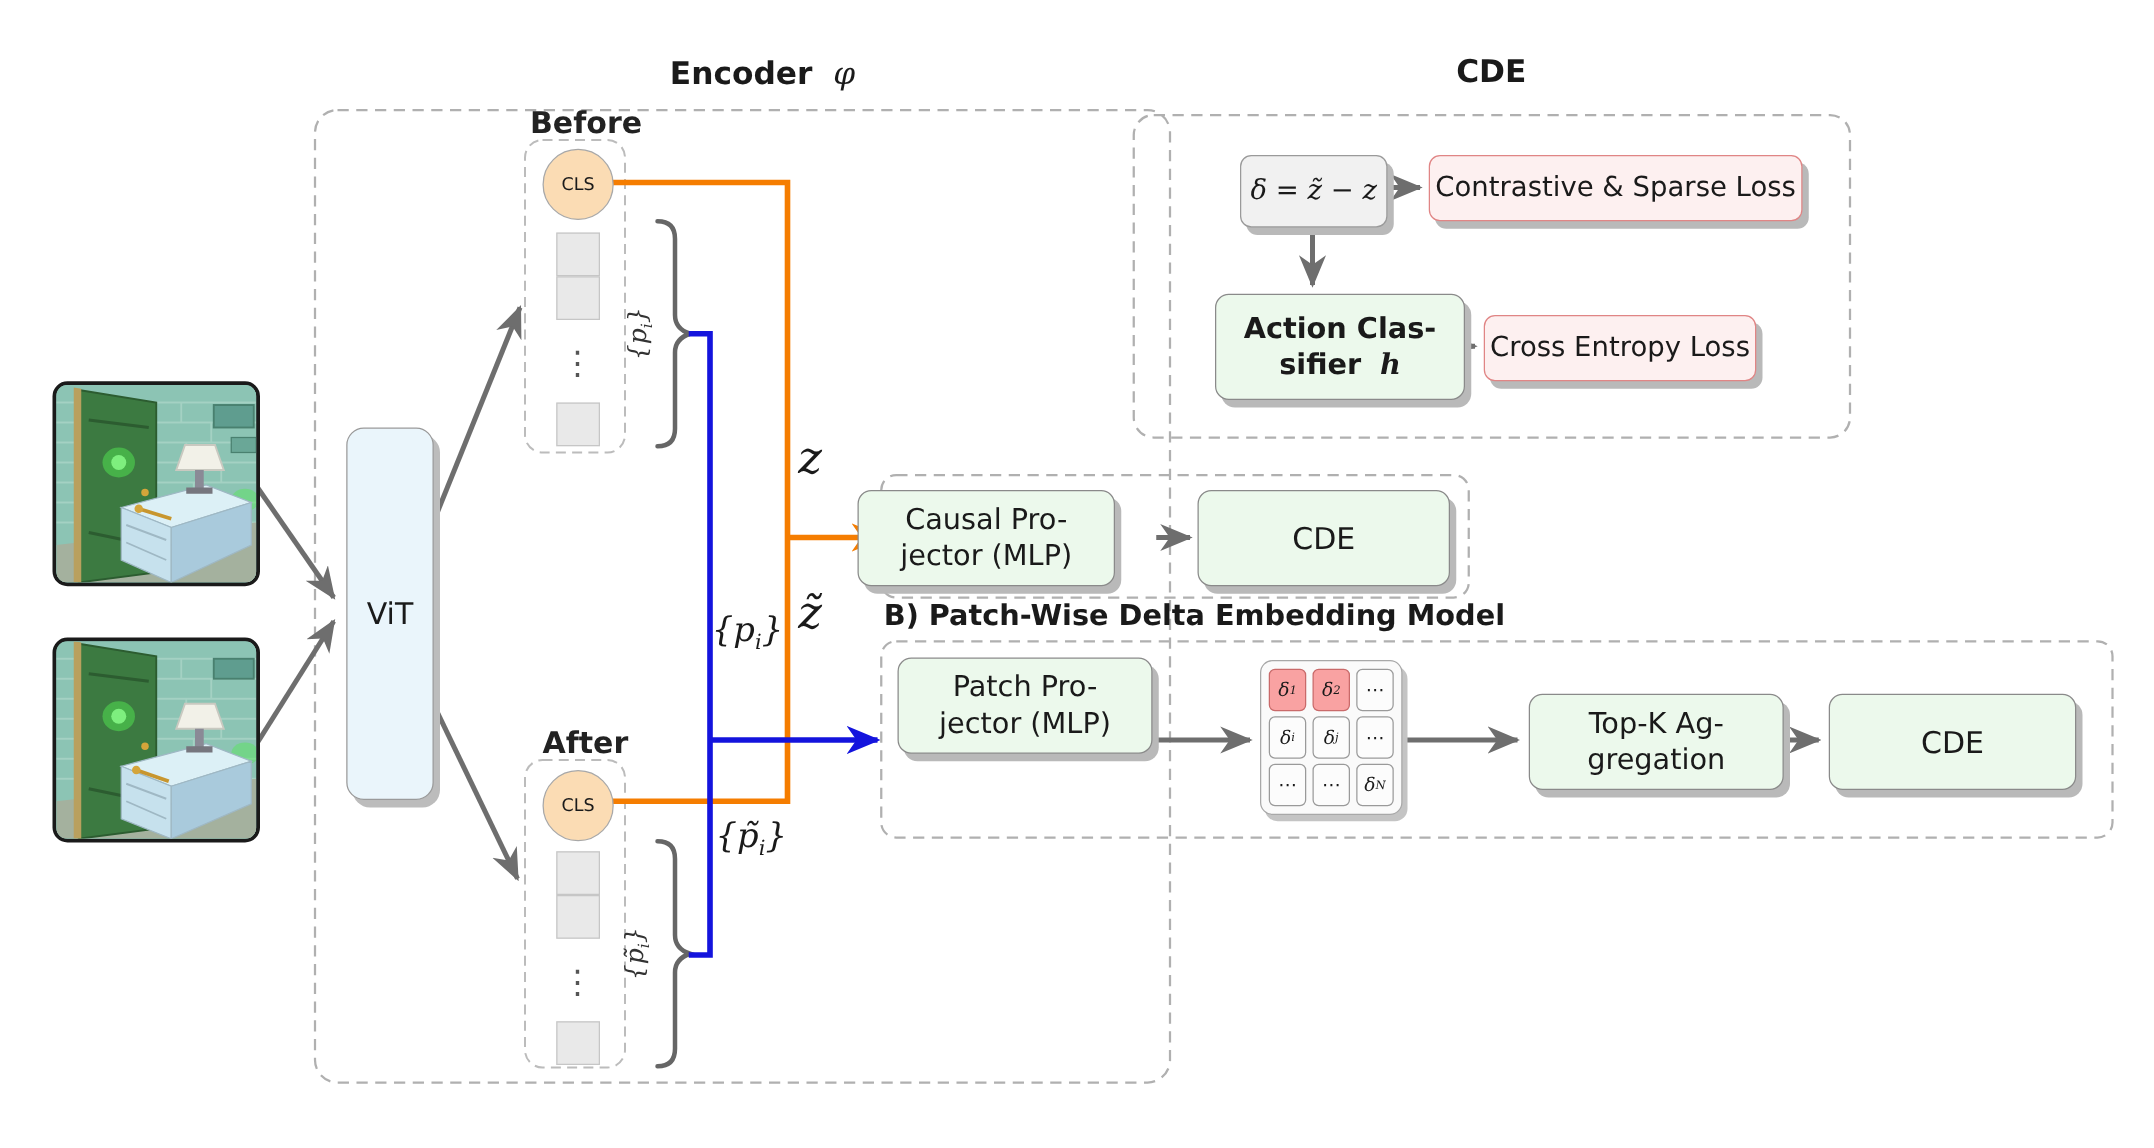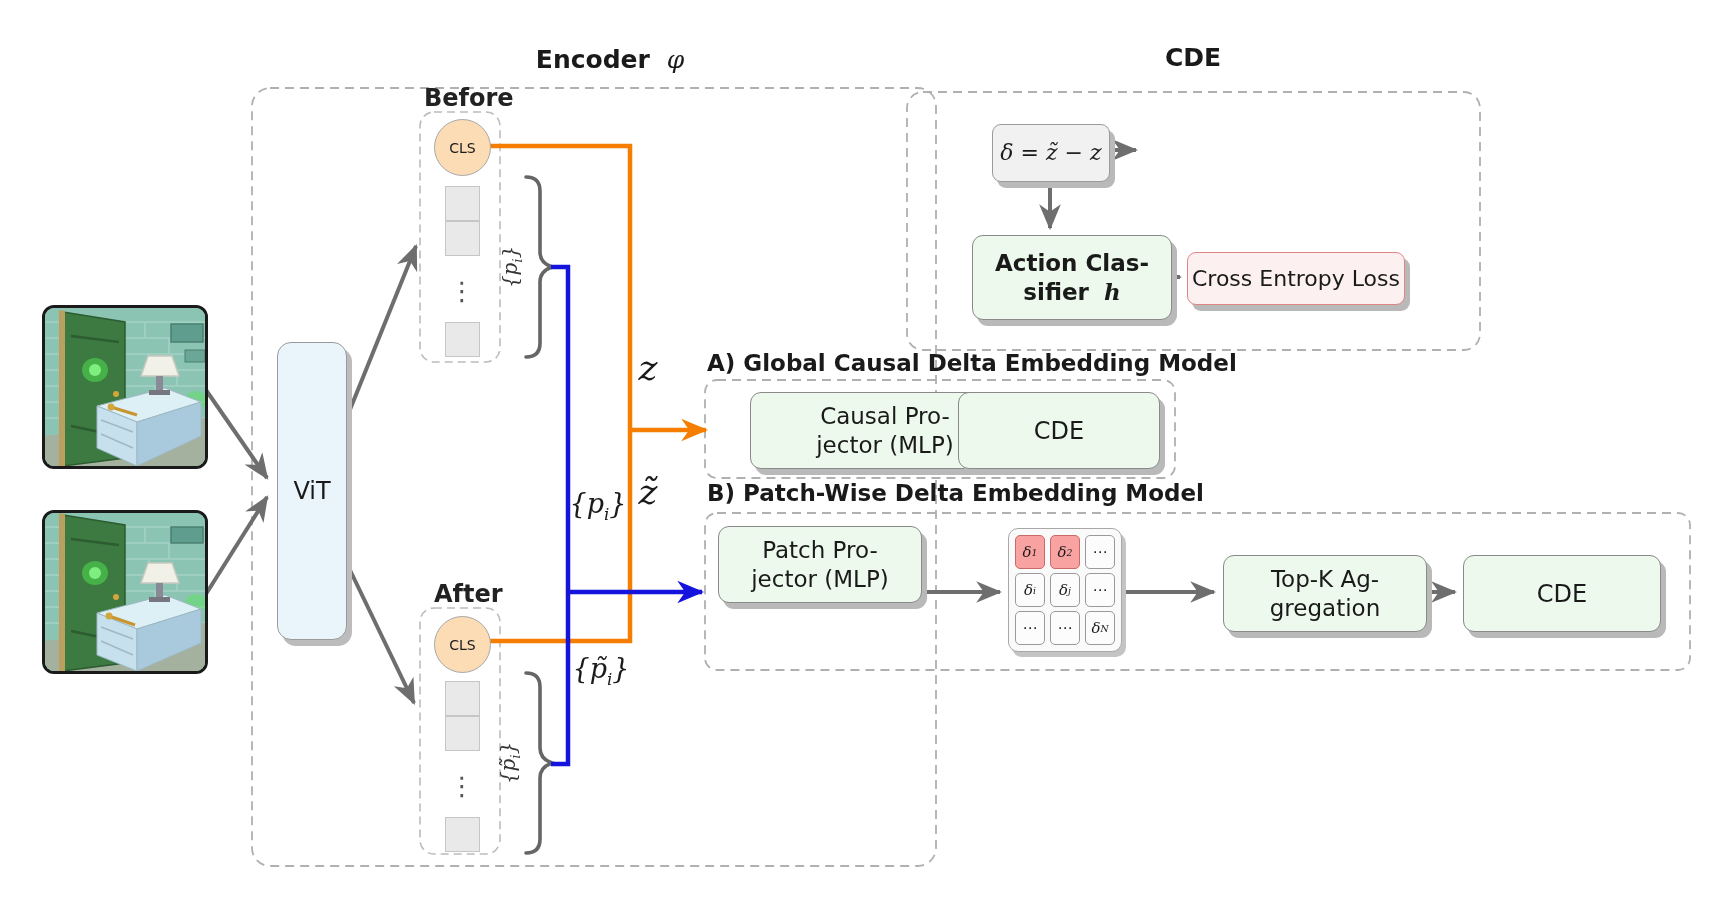--- a/index.html
+++ b/index.html
@@ -187,33 +187,35 @@
   <div class="abs ctr set-lbl math" style="left:598px;top:506px;">
     <span>{p</span><sub>i</sub><span>}</span>
   </div>
   <div class="abs ctr set-lbl math" style="left:601px;top:671px;">
     <span>{p̃</span><sub>i</sub><span>}</span>
   </div>
 
   <div class="abs box box-gray" style="left:992px;top:124px;width:116px;height:56px;font-size:22px;">
     <span class="math">δ = z̃ − z</span>
   </div>
+  <div class="abs box box-pink" style="left:1143px;top:124px;width:297px;height:51px;">
+    <span>Contrastive &amp; Sparse Loss</span>
+  </div>
   <div class="abs box box-green" style="left:972px;top:235px;width:198px;height:83px;font-weight:bold;">
     <span>Action Clas-</span>
     <span>
       <span>sifier</span>
       <span class="math" style="margin-left:7px;">h</span>
     </span>
   </div>
   <div class="abs box box-pink" style="left:1187px;top:252px;width:216px;height:51px;">
     <span>Cross Entropy Loss</span>
   </div>
 
-  <div class="abs sec-title" style="left:707px;top:350px;">A) Global Causal Delta Embedding Model</div>
-  <div class="abs box box-green" style="left:750px;top:392px;width:204px;height:75px;padding-left:32px;">
+  <div class="abs box box-green" style="left:686px;top:392px;width:204px;height:75px;">
     <span>Causal Pro-</span>
     <span>jector (MLP)</span>
   </div>
   <div class="abs box box-green" style="left:958px;top:392px;width:200px;height:75px;font-size:24px;">
     <span>CDE</span>
   </div>
 
   <div class="abs sec-title" style="left:707px;top:480px;">B) Patch-Wise Delta Embedding Model</div>
   <div class="abs box box-green" style="left:718px;top:526px;width:202px;height:75px;">
     <span>Patch Pro-</span>

